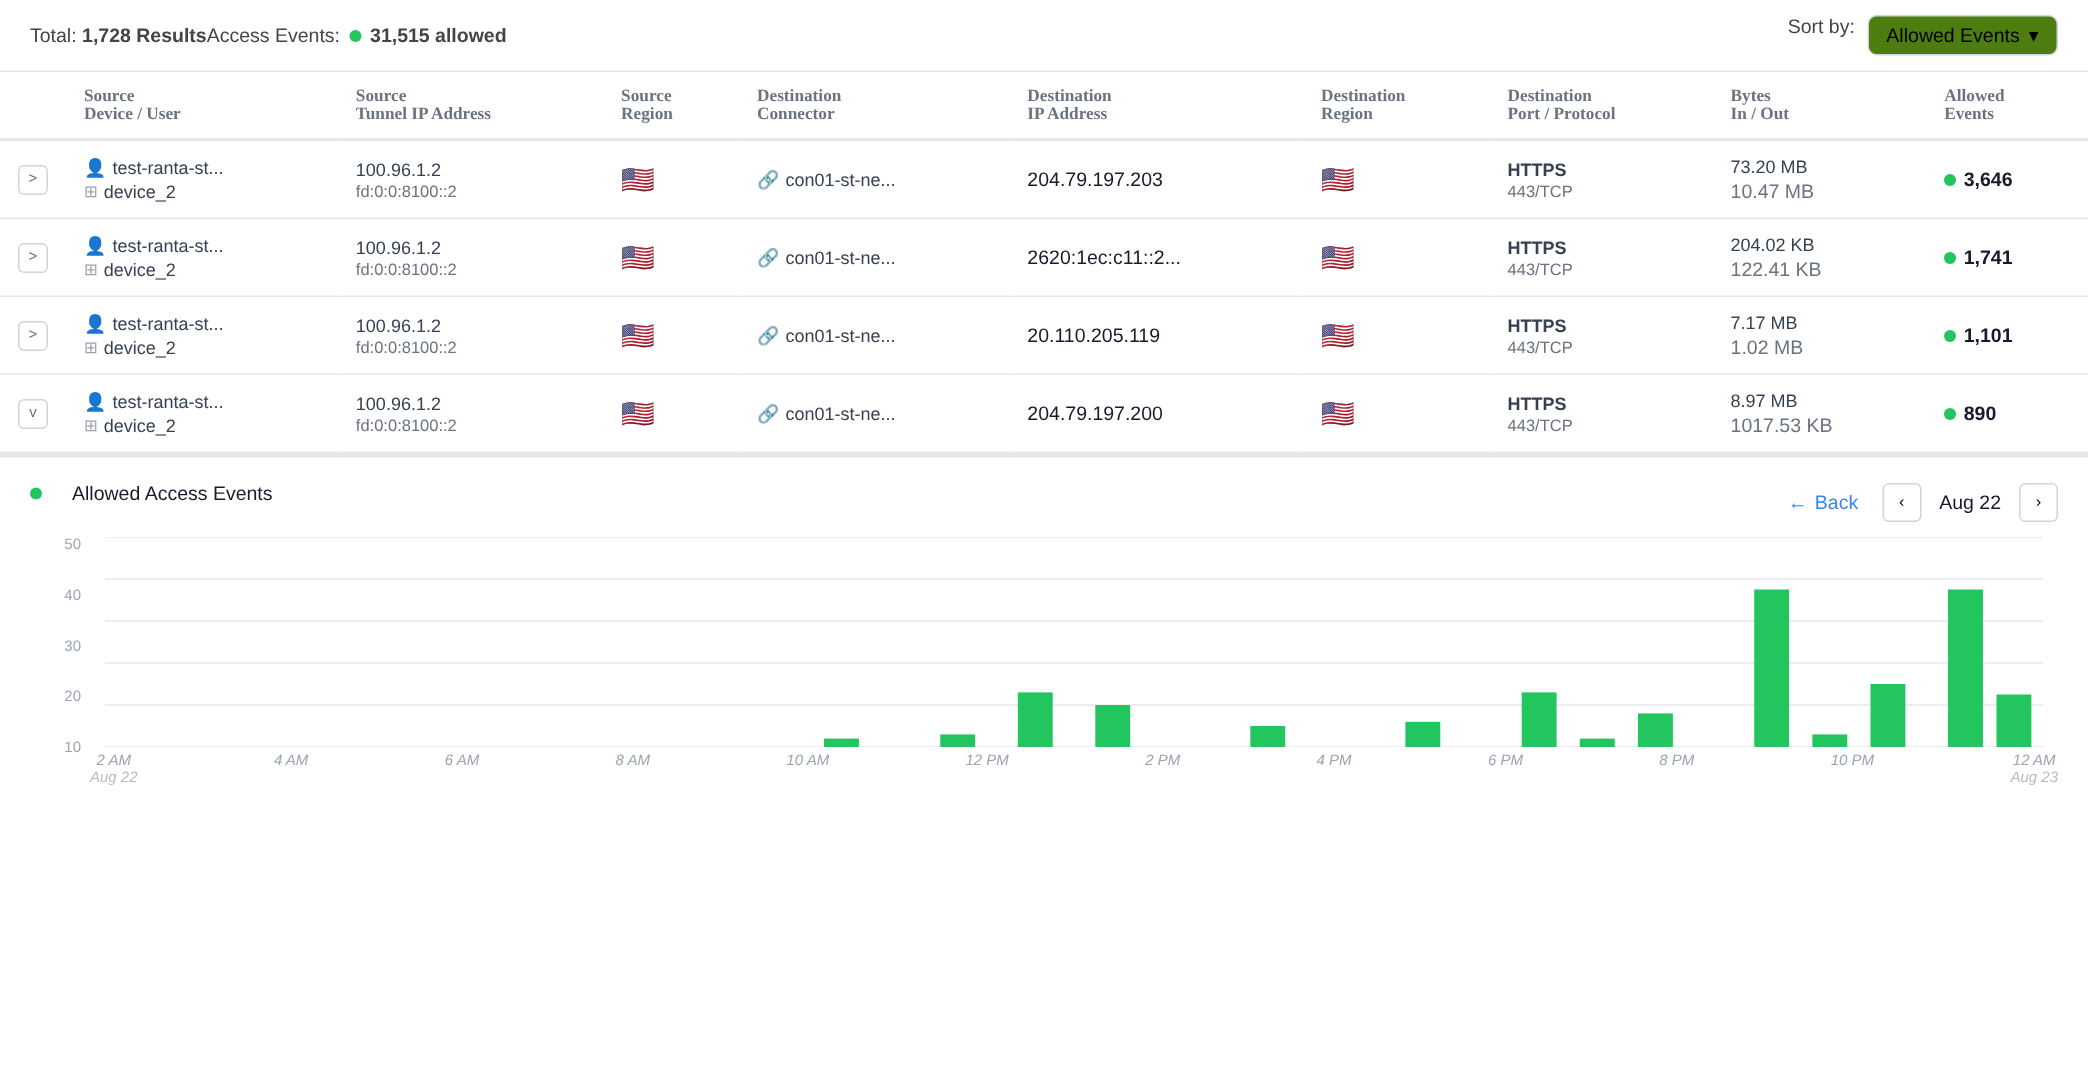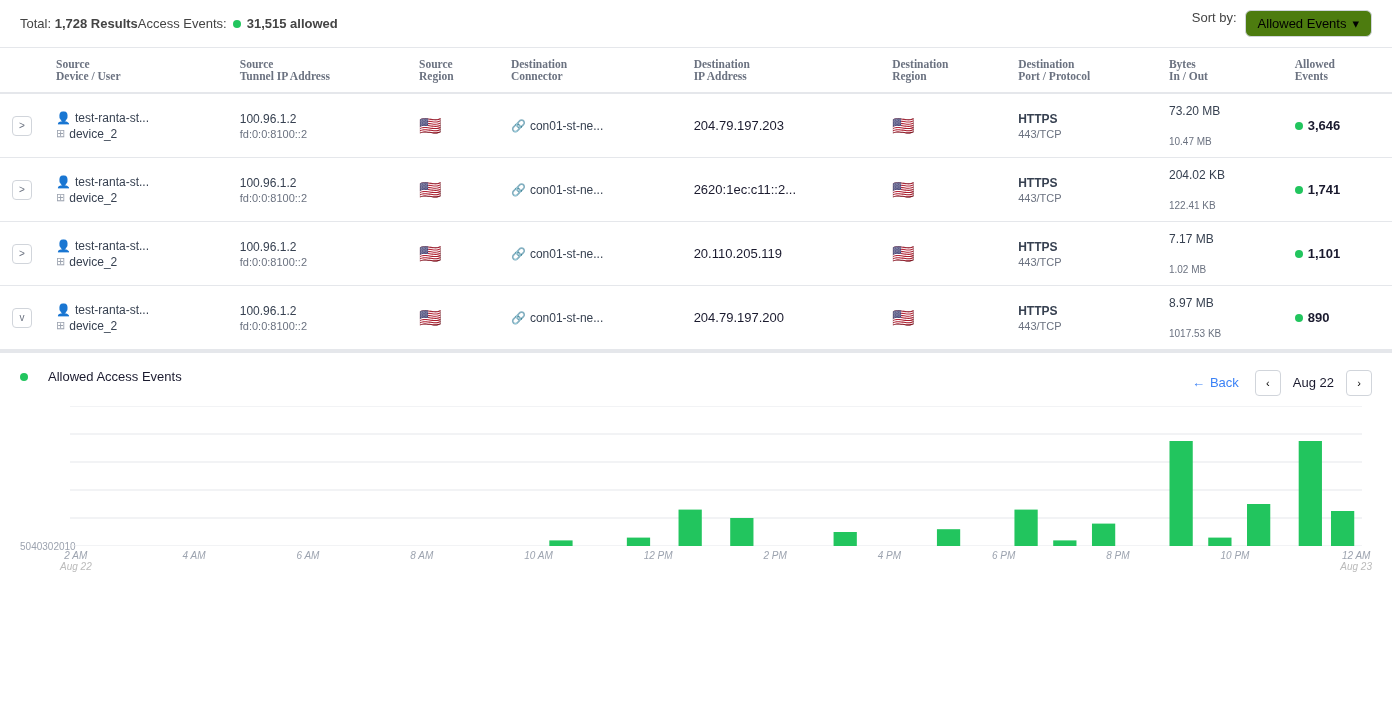--- a/index.html
+++ b/index.html
@@ -47,21 +47,21 @@
 
     .flag-cell { font-size: 18px; }
 
     .connector-cell { display: flex; align-items: center; gap: 4px; font-size: 12px; color: #374151; }
     .link-icon { color: #9ca3af; font-size: 12px; }
 
     .protocol-cell .proto-name { font-weight: 600; font-size: 12px; color: #374151; }
     .protocol-cell .proto-port { font-size: 11px; color: #6b7280; margin-top: 2px; }
 
     .bytes-cell .bytes-in { font-size: 12px; color: #374151; }
-    .bytes-cell .bytes-out { font-size: 10px; color: #6b7280; margin-top: 18px; }
+    .bytes-cell .bytes-out { font-size: 13px; color: #6b7280; margin-top: 2px; }
 
     .allowed-events-cell { display: flex; align-items: center; gap: 5px; font-weight: 600; }
     .allowed-dot { width: 8px; height: 8px; border-radius: 50%; background: #22c55e; flex-shrink: 0; }
 
     
     .chart-section {
       padding: 16px 20px;
       border-top: 3px solid #e5e7eb;
     }
     .chart-legend { display: flex; align-items: center; gap: 20px; margin-bottom: 12px; font-size: 13px; font-weight: 500; }
@@ -392,21 +392,21 @@
       <div class="date-nav" style="margin-left:16px;">
         <button class="date-nav-btn">‹</button>
         <span class="date-label">Aug 22</span>
         <button class="date-nav-btn">›</button>
       </div>
     </div>
   </div>
 
   <div style="display:flex;">
 
-    <div style="width:40px;display:flex;flex-direction:row;justify-content:space-between;align-items:flex-end;padding-right:6px;padding-bottom:20px;font-size:10px;color:#9ca3af;">
+    <div style="width:40px;display:flex;flex-direction:column;justify-content:space-between;align-items:flex-end;padding-right:6px;padding-bottom:20px;font-size:10px;color:#9ca3af;">
       <span>50</span>
       <span>40</span>
       <span>30</span>
       <span>20</span>
       <span>10</span>
     </div>
 
     <div style="flex:1;">
       <div class="chart-area">
         <svg id="chart-svg" class="chart-svg" xmlns="http://www.w3.org/2000/svg" viewBox="0 0 1292 140">

